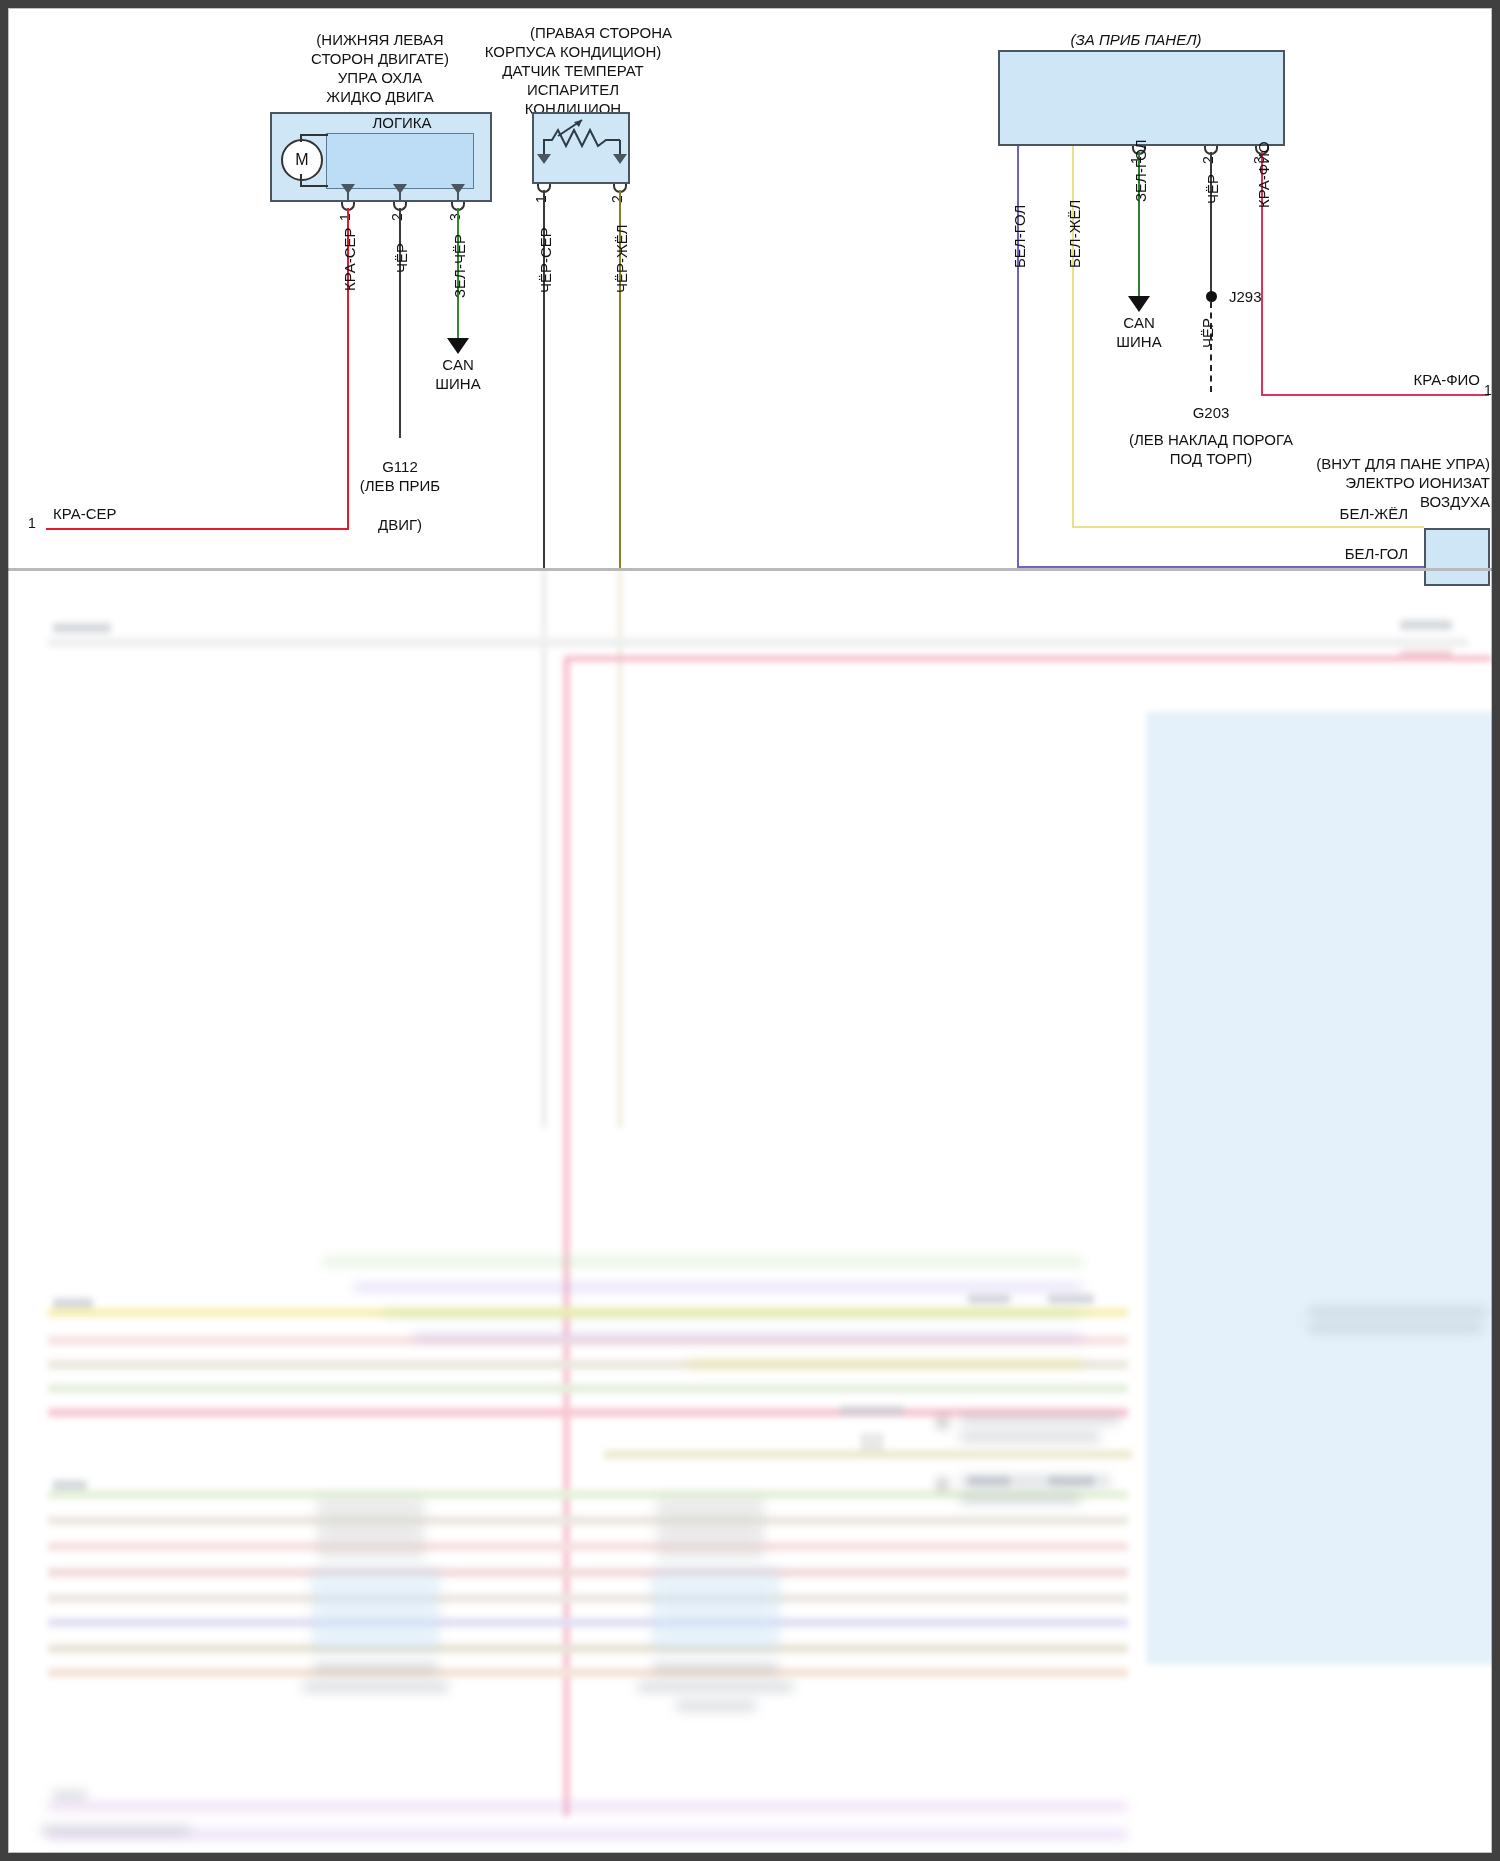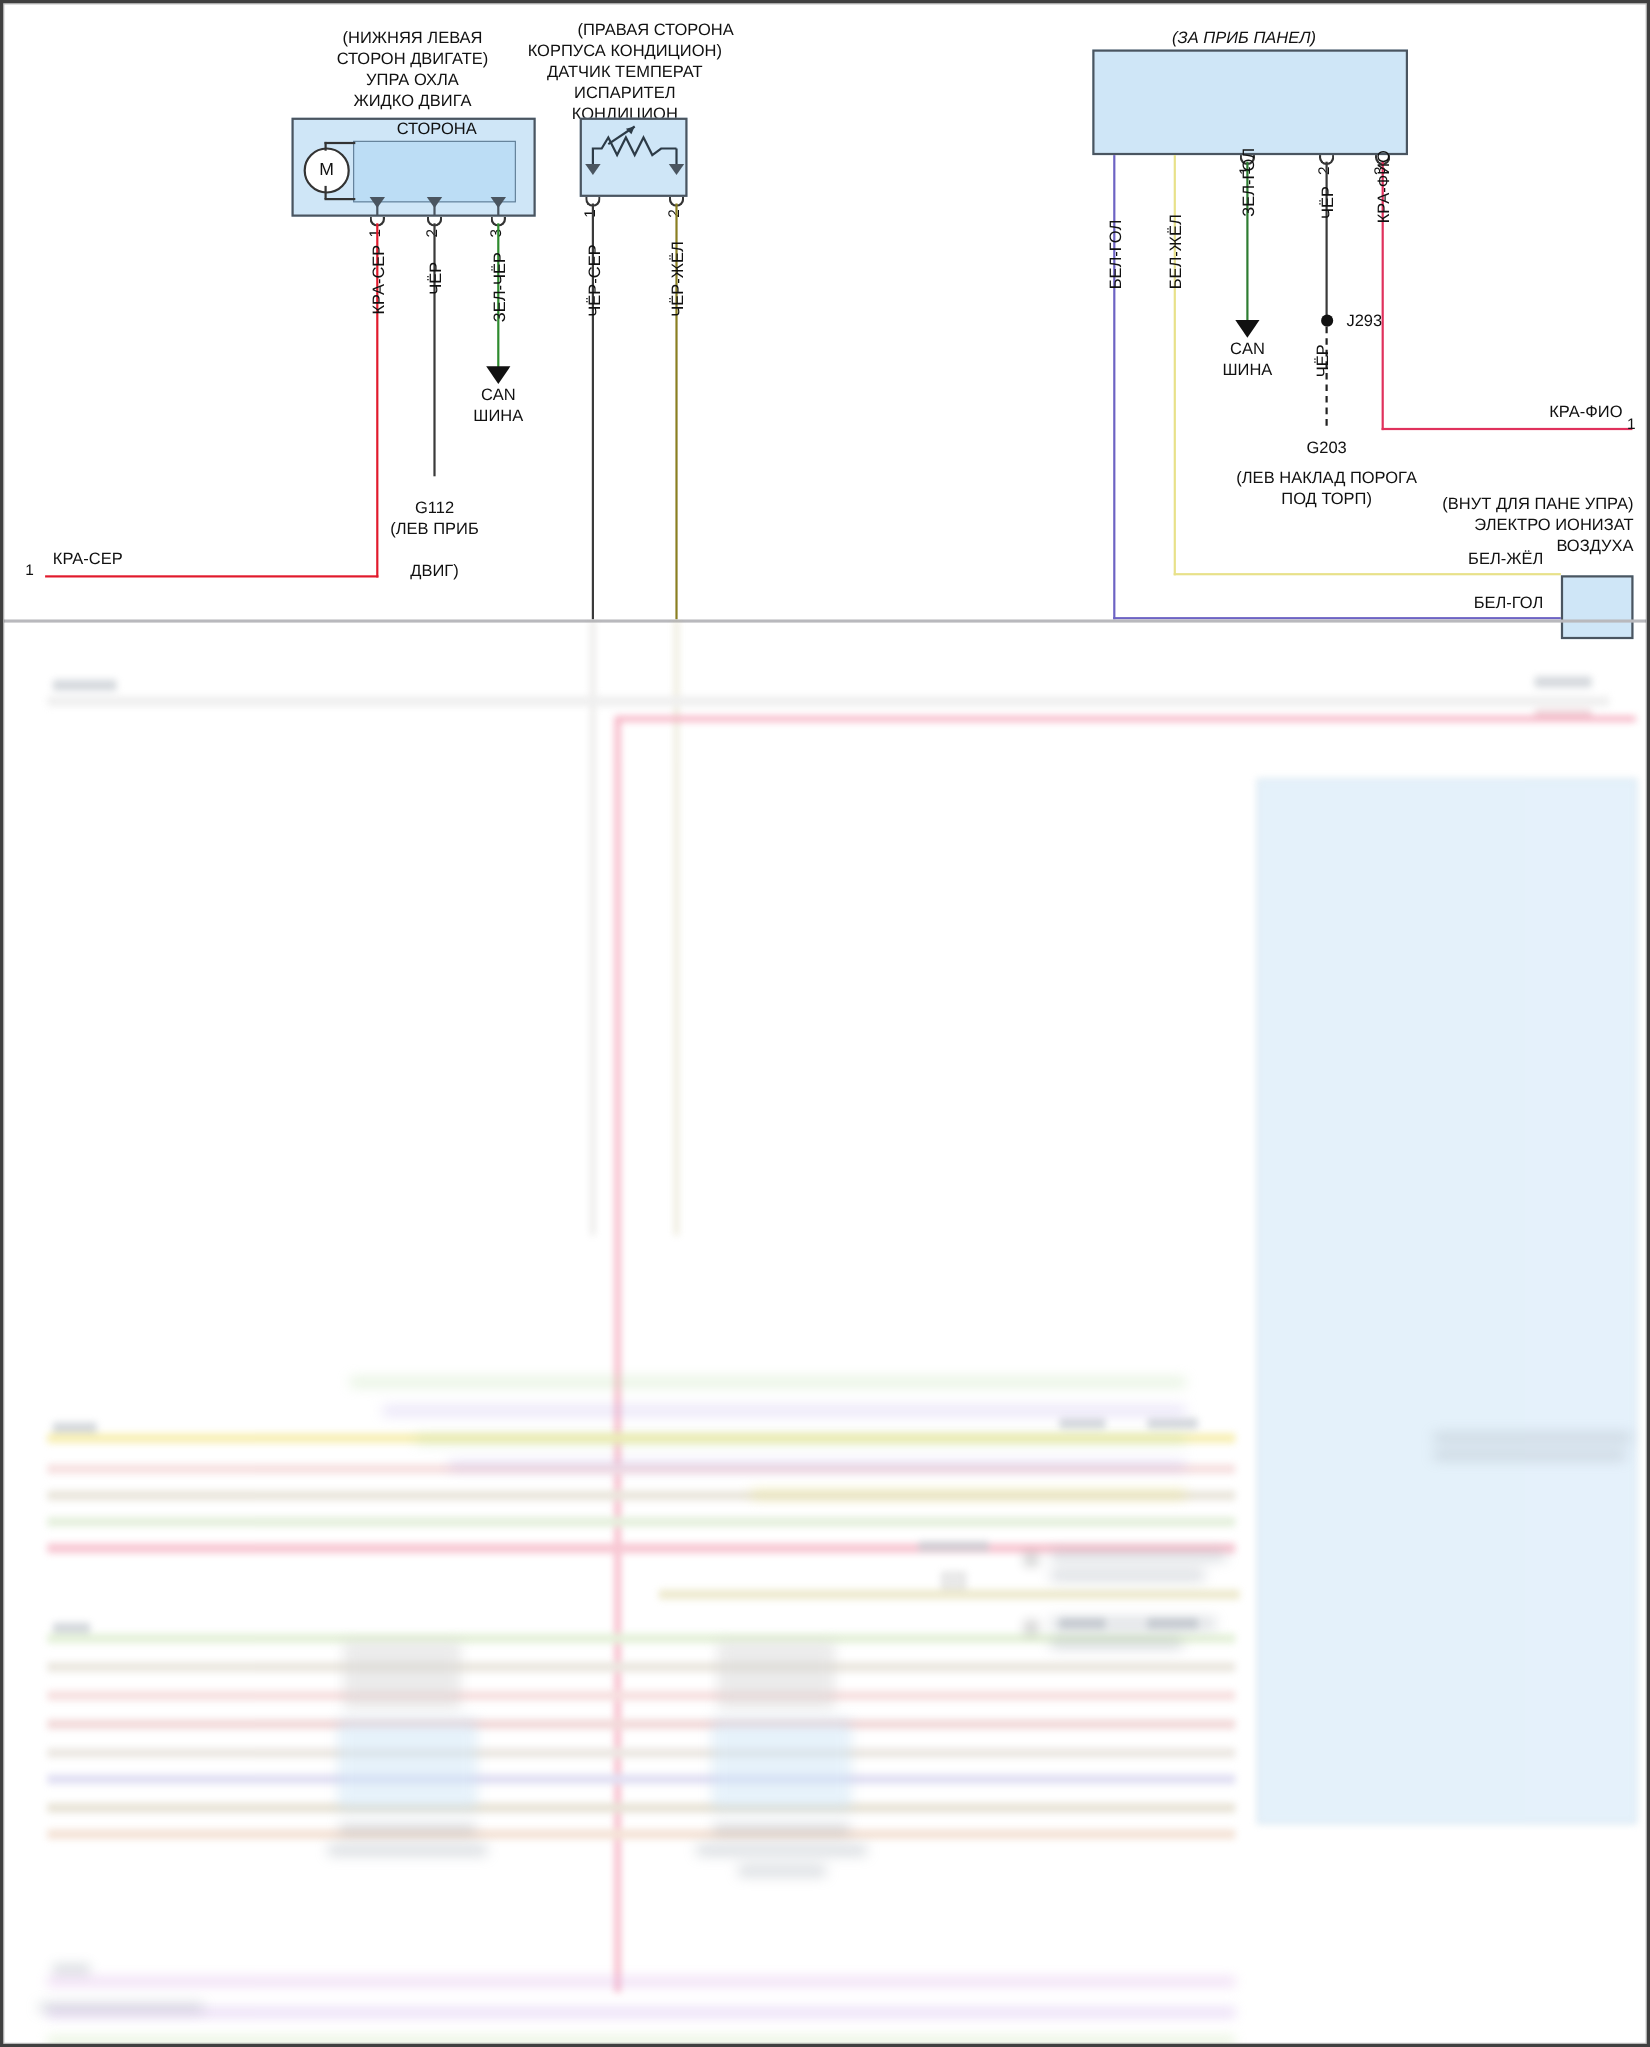--- a/index.html
+++ b/index.html
@@ -1,20 +1,20 @@
 <!DOCTYPE html>
 <html><head>
 <meta charset="utf-8">
 <style>
   html,body{margin:0;padding:0;background:#9a9a9a;}
   body{font-family:"Liberation Sans",sans-serif;}
   #page{
     position:relative;width:1500px;height:1861px;
     background:#ffffff;overflow:hidden;
-    border:3px solid #404040;box-sizing:border-box;
+    border:8px solid #404040;box-sizing:border-box;
   }
   
   .txt{position:absolute;color:#111;font-size:15px;line-height:17px;white-space:pre;}
   .txt.c{text-align:center;transform:translateX(-50%);}
   .txt.r{text-align:right;transform:translateX(-100%);}
   .vtxt{position:absolute;color:#111;font-size:15px;white-space:nowrap;
         transform-origin:0 0;transform:rotate(-90deg);}
   .box{position:absolute;background:#cfe6f7;border:2px solid #4a5560;box-sizing:border-box;}
   .boxlite{position:absolute;background:#bcddf5;border:1.5px solid #5c7a93;box-sizing:border-box;}
   .wire{position:absolute;}
@@ -51,21 +51,21 @@
 <body>
 
 <div id="page">
 
   <div class="txt c" style="left:372px;top:23px;">(НИЖНЯЯ ЛЕВАЯ</div>
   <div class="txt c" style="left:372px;top:42px;">СТОРОН ДВИГАТЕ)</div>
   <div class="txt c" style="left:372px;top:61px;">УПРА ОХЛА</div>
   <div class="txt c" style="left:372px;top:80px;">ЖИДКО ДВИГА</div>
 
   <div class="box" style="left:262px;top:104px;width:222px;height:90px;"></div>
-  <div class="txt c" style="left:394px;top:106px;">СТОРОНА</div>
+  <div class="txt c" style="left:394px;top:106px;">ЛОГИКА</div>
   <div class="boxlite" style="left:318px;top:125px;width:148px;height:56px;"></div>
 
   <div class="motor" style="left:273px;top:131px;">
     <span>M</span>
   </div>
   <div class="wire" style="left:292px;top:126px;width:2px;height:8px;background:#333;"></div>
   <div class="wire" style="left:292px;top:166px;width:2px;height:12px;background:#333;"></div>
   <div class="wire" style="left:292px;top:126px;width:28px;height:2px;background:#333;"></div>
   <div class="wire" style="left:292px;top:177px;width:28px;height:2px;background:#333;"></div>
 

